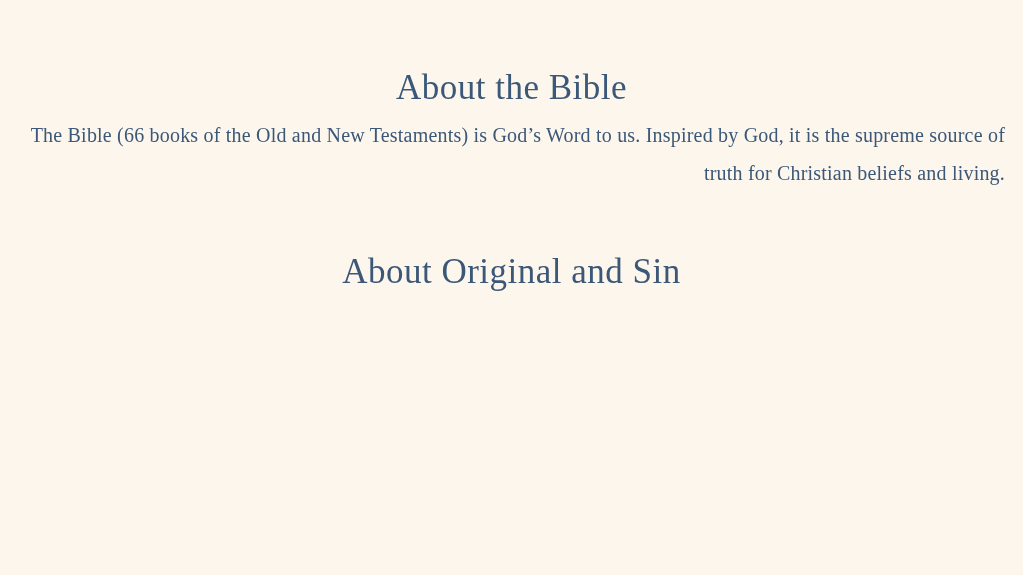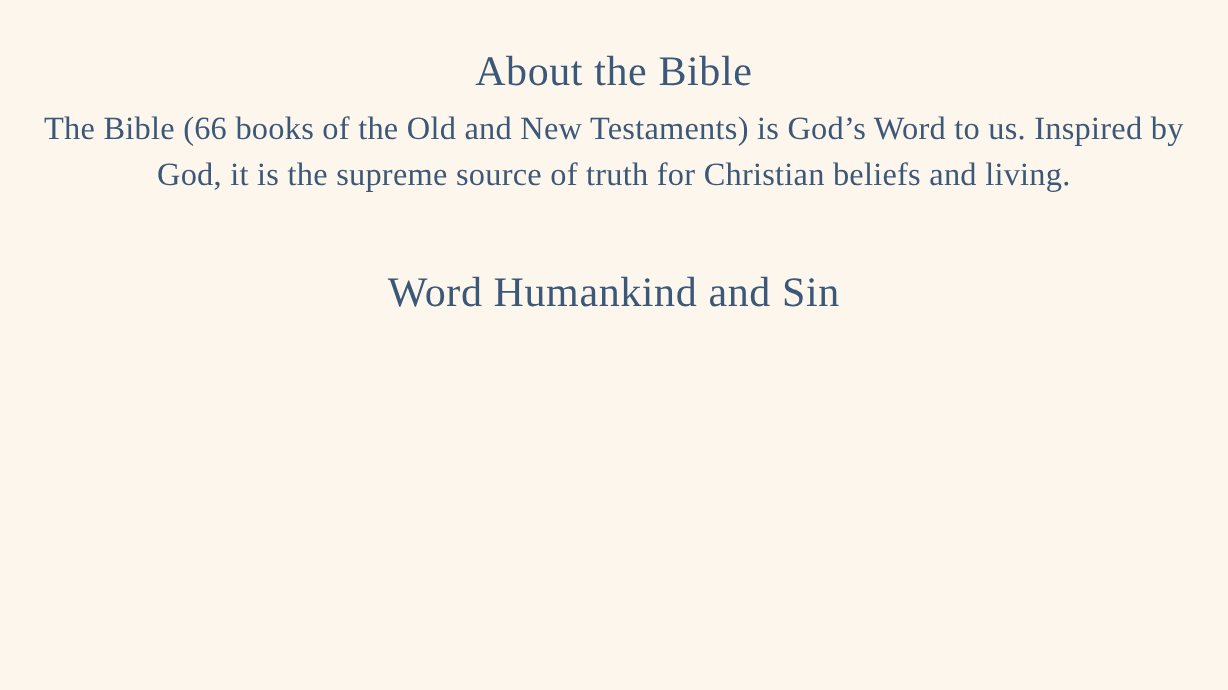--- a/index.html
+++ b/index.html
@@ -10,52 +10,53 @@
     width: 1023px;
     height: 575px;
     overflow: hidden;
     font-family: "Liberation Serif", "DejaVu Serif", serif;
     -webkit-font-smoothing: antialiased;
   }
   .page {
     box-sizing: border-box;
     width: 100%;
     height: 100%;
-    padding: 38px 18px 0 18px;
+    padding: 66px 18px 0 18px;
     text-align: center;
   }
   .section {
     margin: 0 auto;
     max-width: 992px;
   }
   .section + .section {
     margin-top: 58px;
   }
   .section-heading {
     margin: 0 0 6px 0;
     font-size: 35px;
     font-weight: 500;
     letter-spacing: 0.5px;
     line-height: 1.25;
   }
   .section-body {
     margin: 0;
-    font-size: 27px;
+    font-size: 20px;
     font-weight: 400;
     line-height: 38px;
     letter-spacing: 0.2px;
+    text-align: right;
   }
 </style>
 </head>
 <body style="background-color: rgb(253, 246, 236); color: rgb(59, 88, 120);">
 
 <main class="page">
 
   <section class="section">
     <h1 class="section-heading">About the Bible</h1>
     <p class="section-body">The Bible (66 books of the Old and New Testaments) is God’s Word to us. Inspired by God, it is the supreme source of truth for Christian beliefs and living.</p>
   </section>
 
   <section class="section">
-    <h1 class="section-heading">Word Humankind and Sin</h1>
+    <h1 class="section-heading">About Original and Sin</h1>
   </section>
 
 </main>
 
 </body></html>

